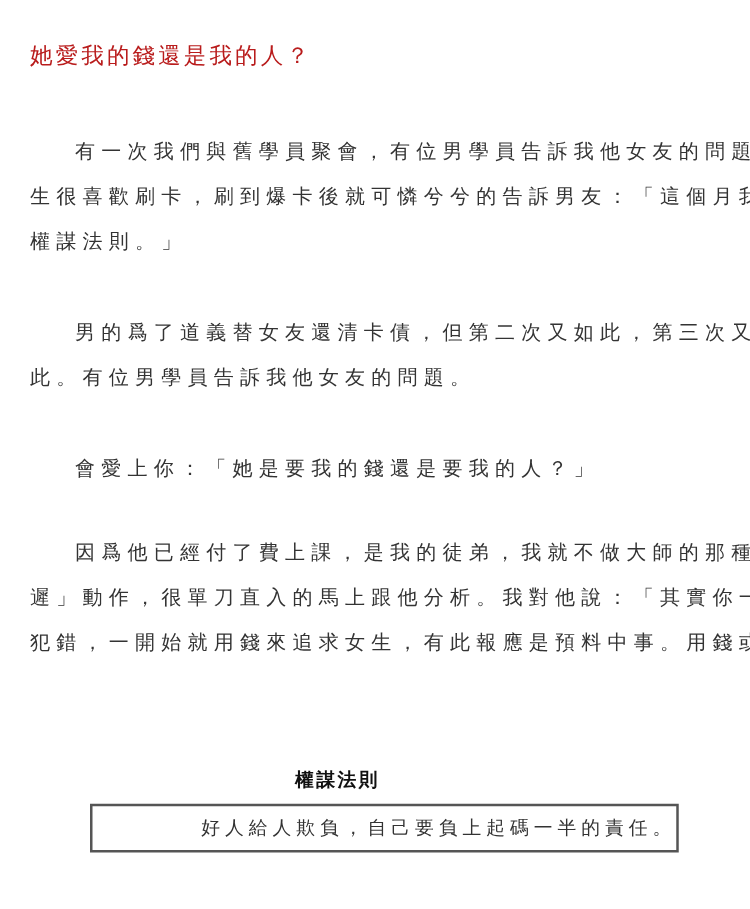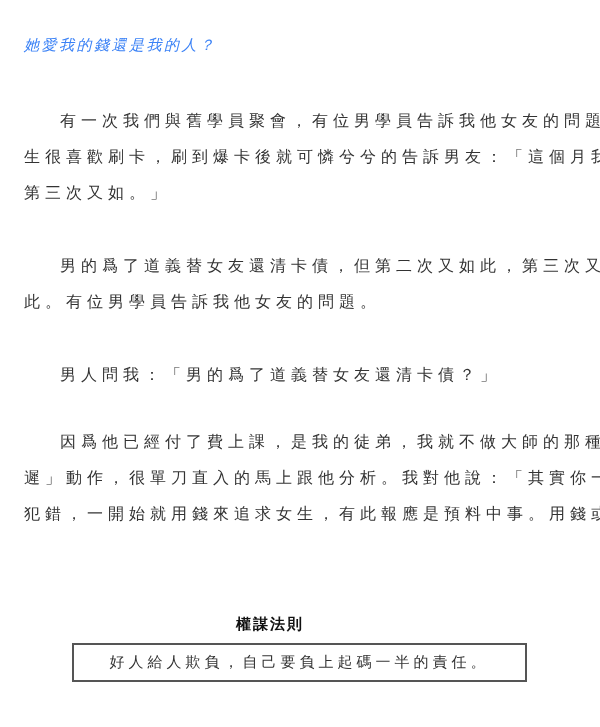--- a/index.html
+++ b/index.html
@@ -19,28 +19,27 @@
       position: absolute;
       left: 0;
       top: 0;
       width: 600px;
       height: 727px;
     }
     .title {
       position: absolute;
       left: 24px;
       top: 33px;
-      font-size: 15px;
+      font-size: 18px;
       line-height: 24px;
       letter-spacing: 2.5px;
-      color: #3b82f6;
+      color: #b91c1c;
       white-space: nowrap;
       margin: 0;
       font-weight: normal;
-      font-style: italic;
     }
     .para {
       position: absolute;
       left: 24px;
       width: 560px;
       font-size: 16px;
       line-height: 36px;
       letter-spacing: 5px;
       color: #333333;
       margin: 0;
@@ -72,50 +71,51 @@
     }
     .rule-box {
       position: absolute;
       left: 72px;
       top: 643px;
       width: 451px;
       height: 35px;
       border: 2px solid #555555;
       display: flex;
       align-items: center;
-      justify-content: center;
+      justify-content: flex-end;
       box-sizing: content-box;
+      padding-left: 16px;
     }
     .rule-text {
       font-size: 15px;
       letter-spacing: 4px;
       color: #333333;
       white-space: nowrap;
     }
   </style>
 </head>
 <body>
 
 <div class="page">
 
   <h1 class="title">她愛我的錢還是我的人？</h1>
 
   <p class="para p1">
     <span class="line indent">有一次我們與舊學員聚會，有位男學員告訴我他女友的問題，女</span>
     <span class="line">生很喜歡刷卡，刷到爆卡後就可憐兮兮的告訴男友：「這個月我沒有</span>
-    <span class="line">第三次又如。」</span>
+    <span class="line">權謀法則。」</span>
   </p>
 
   <p class="para p2">
     <span class="line indent">男的爲了道義替女友還清卡債，但第二次又如此，第三次又如</span>
     <span class="line">此。有位男學員告訴我他女友的問題。</span>
   </p>
 
   <p class="para p3">
-    <span class="line indent">男人問我：「男的爲了道義替女友還清卡債？」</span>
+    <span class="line indent">會愛上你：「她是要我的錢還是要我的人？」</span>
   </p>
 
   <p class="para p4">
     <span class="line indent">因爲他已經付了費上課，是我的徒弟，我就不做大師的那種「延</span>
     <span class="line">遲」動作，很單刀直入的馬上跟他分析。我對他說：「其實你一早就</span>
     <span class="line">犯錯，一開始就用錢來追求女生，有此報應是預料中事。用錢或禮物</span>
   </p>
 
   <h2 class="rule-heading">權謀法則</h2>
 

